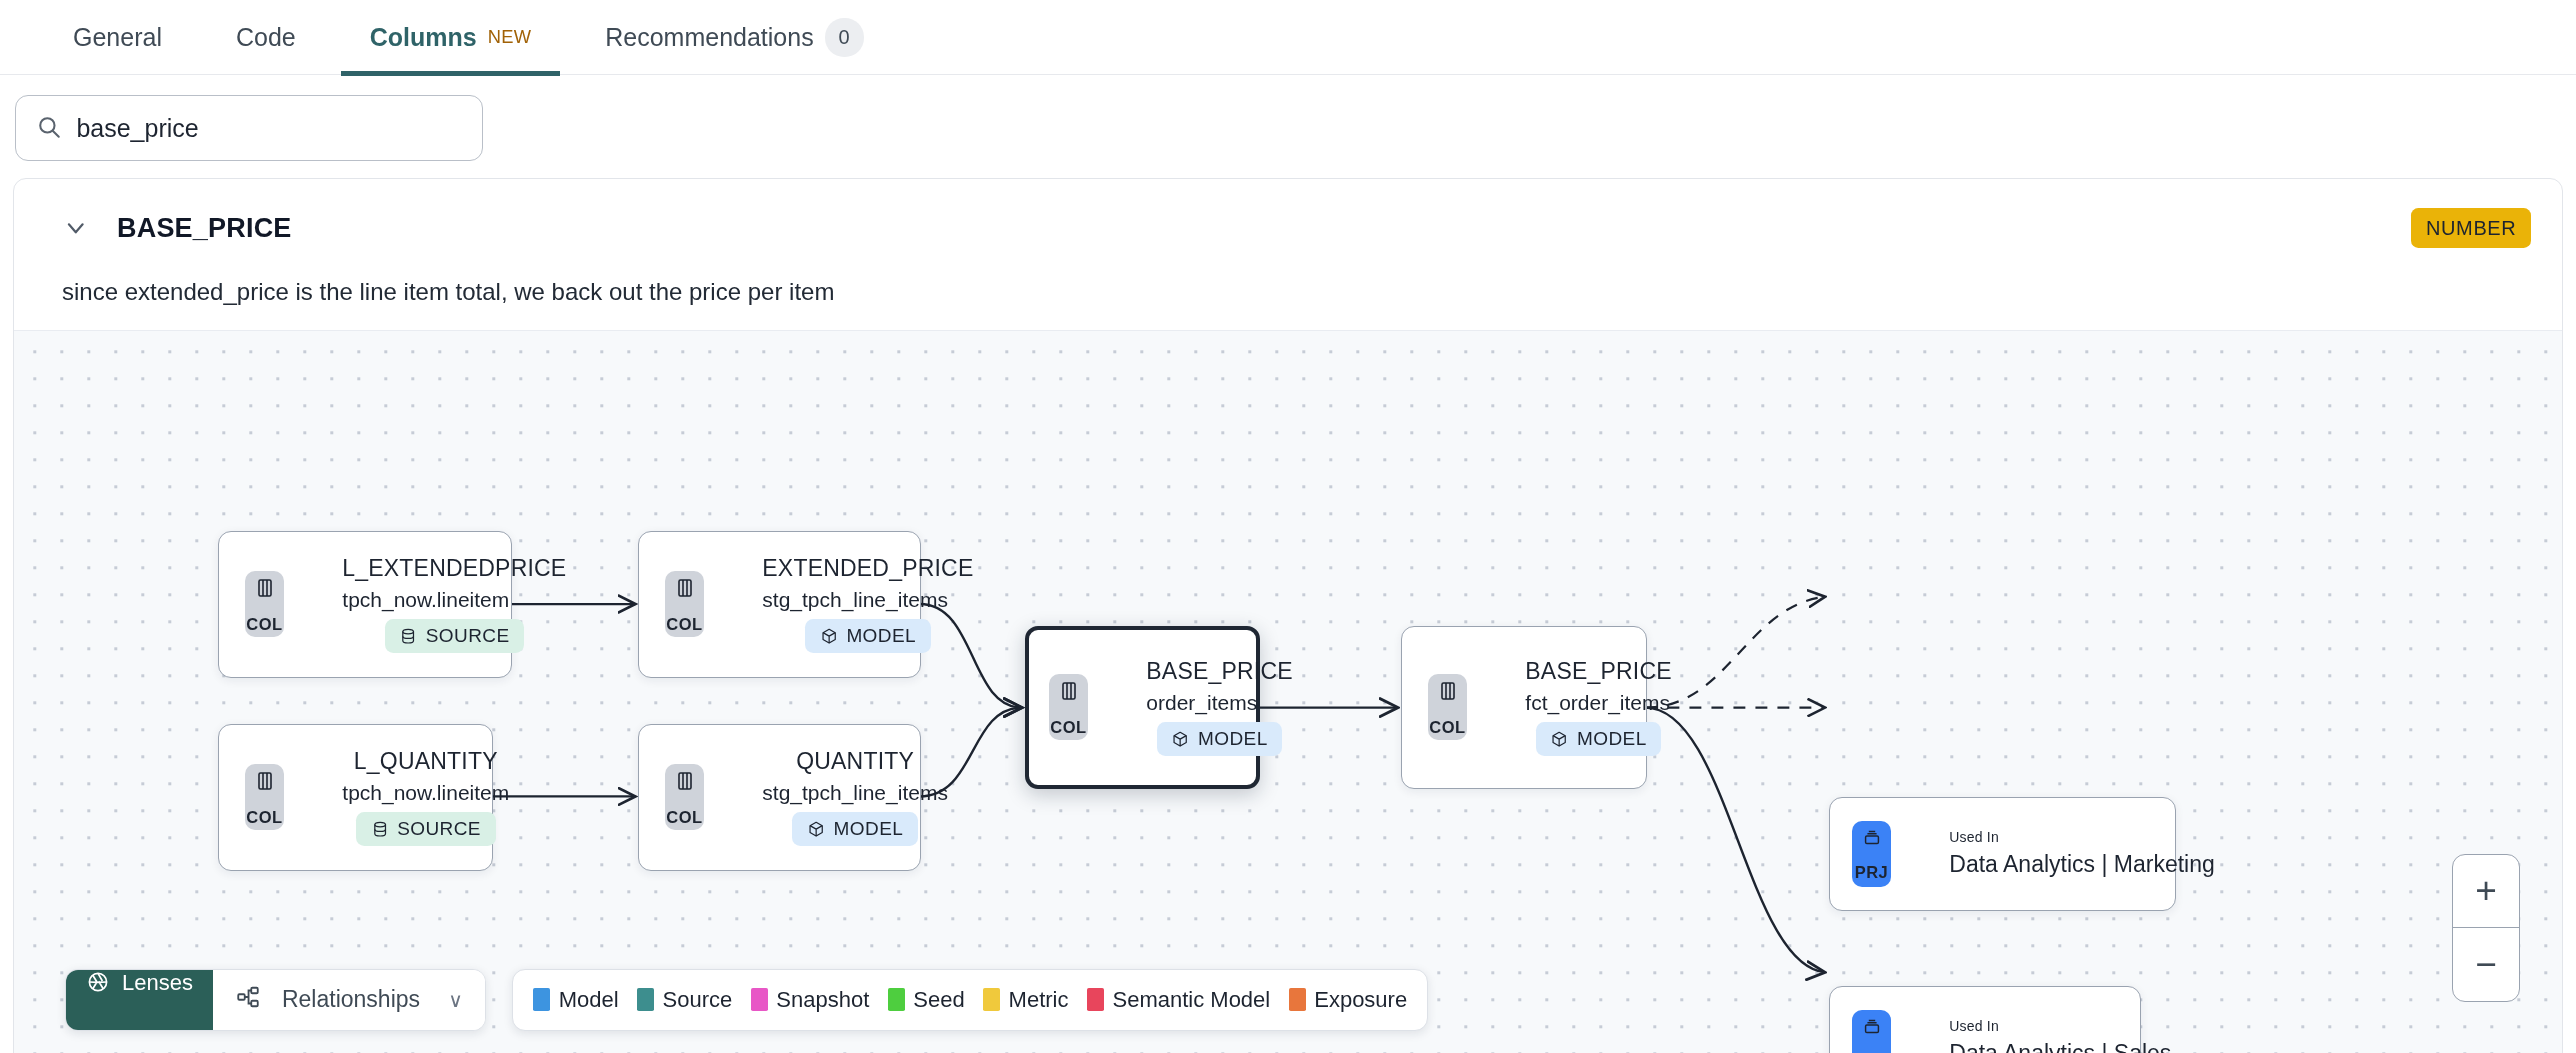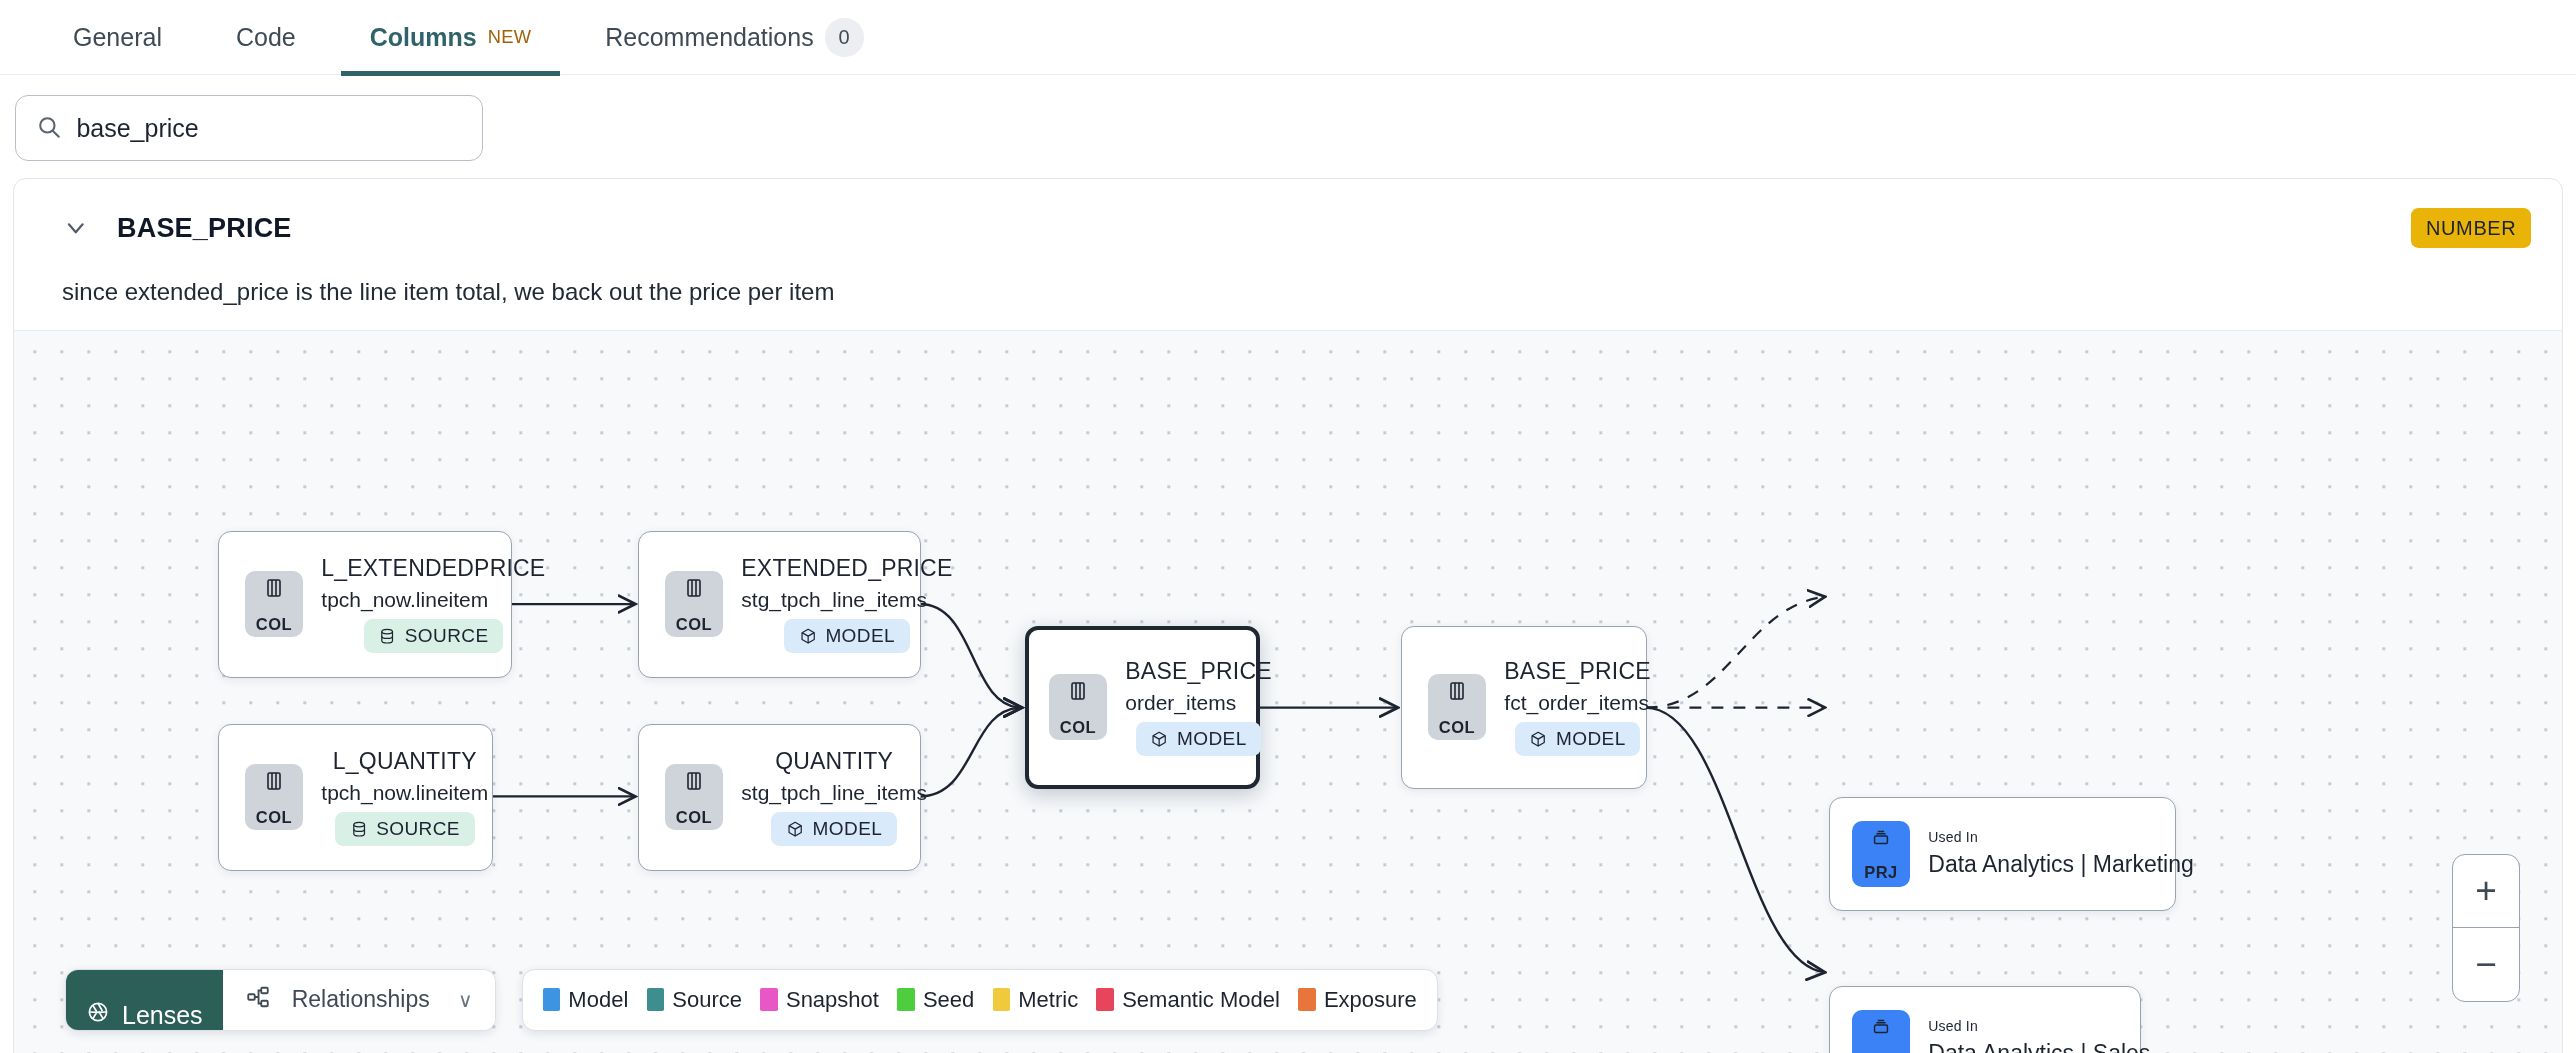--- a/index.html
+++ b/index.html
@@ -138,39 +138,40 @@
     border-radius: 13px;
     display: flex;
     align-items: center;
     box-shadow: 0 2.8px 9.2px rgba(20,30,50,.07);
   }
   .node.selected {
     border: 4.6px solid #1f2733;
     box-shadow: 0 5.5px 20px rgba(20,30,50,.22);
   }
   .node-icon {
-    width: 58px; height: 66px;
+    width: 39px; height: 66px;
     border-radius: 10px;
     background: #cfd3da;
     display: flex; flex-direction: column;
     align-items: center; justify-content: center;
     gap: 16px;
     flex: none;
     margin-left: 26px;
   }
   .node-icon.prj { background: #3b82f6; }
   .node-icon .ilbl {
     font-size: 16.5px; font-weight: 600; color: #1d2430; letter-spacing: 0.5px;
     line-height: 1;
   }
   .node-body {
     padding-left: 18.3px;
     padding-right: 20px;
     display: flex; flex-direction: column;
     gap: 6.4px;
+    margin-left: 40px;
   }
   .node-name {
     font-size: 23px;
     color: #1d2430;
     text-align: center;
     letter-spacing: 0.2px;
     white-space: nowrap;
   }
   .node-sub {
     font-size: 21px;
@@ -247,23 +248,23 @@
     border-radius: 13px;
     box-shadow: 0 2.8px 9.2px rgba(20,30,50,.10);
     overflow: hidden;
     border: 1.8px solid #dde1e7;
     background: #fff;
     height: 62px;
   }
   .lensbtn {
     background: #2b5f58;
     color: #fff;
-    display: flex; align-items: flex-end; gap: 12px;
+    display: flex; align-items: flex-start; gap: 12px;
     padding: 0 20px;
-    font-size: 25px;
+    font-size: 22px;
     cursor: pointer;
   }
   .relbtn {
     background: #fff;
     color: #3f4a55;
     display: flex; align-items: center; gap: 21px;
     padding: 0 22px;
     font-size: 23px;
     cursor: pointer;
   }

